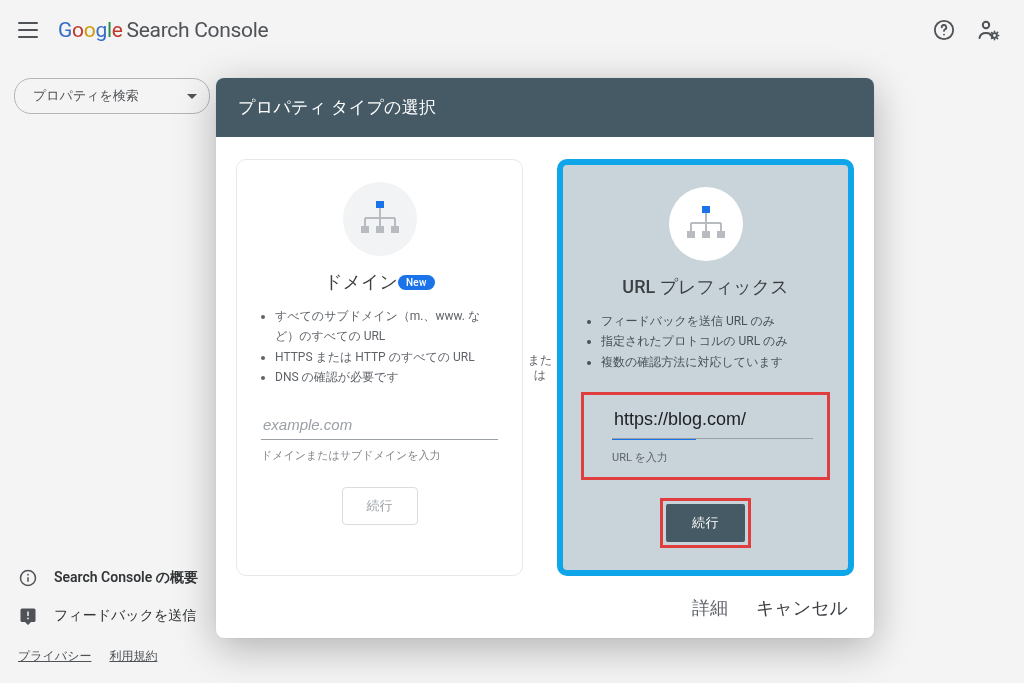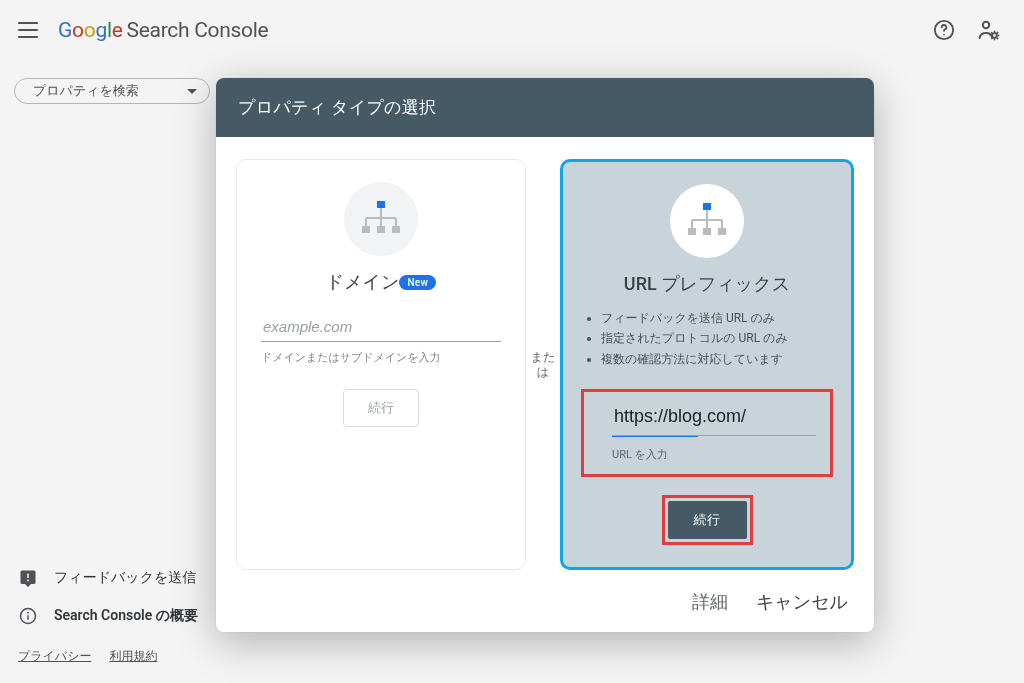--- a/index.html
+++ b/index.html
@@ -26,21 +26,21 @@
   .hamburger span { display:block; height:2px; background:#5f6368; border-radius:1px;}
   .logo { display:flex; align-items:baseline; font-size:21px; letter-spacing:-0.3px; }
   .logo .g1{color:#4285F4;} .logo .g2{color:#EA4335;} .logo .g3{color:#FBBC05;}
   .logo .g4{color:#4285F4;} .logo .g5{color:#34A853;} .logo .g6{color:#EA4335;}
   .logo-rest { color:#5f6368; font-weight:400; margin-left:4px; }
   .topbar-spacer { flex:1; }
   .top-icon { width:40px; height:40px; border-radius:50%; display:flex; align-items:center; justify-content:center; color:#5f6368; margin-left:4px;}
 
   .prop-pill {
     margin: 18px 0 0 14px;
-    width: 196px; height: 26px;
+    width: 196px; height: 36px;
     border: 1px solid #dadce0; border-radius: 17px;
     display:flex; align-items:center; justify-content:space-between;
     padding: 0 12px 0 18px; font-size:13px; color:#5f6368;
   }
   .prop-pill .tri { width:0;height:0;border-left:5px solid transparent;border-right:5px solid transparent;border-top:5px solid #5f6368;}
 
   .bottom-stack { position:absolute; left:18px; bottom:18px; display:flex; flex-direction:column; gap:18px; }
   .sb-row { display:flex; align-items:center; gap:16px; font-size:14px; color:#3c4043; }
   .sb-row.bold span:last-child{ font-weight:600; }
   .sb-icon { width:20px; height:20px; display:flex; align-items:center; justify-content:center; font-size:16px; color:#5f6368;}
@@ -76,21 +76,21 @@
     gap: 0;
   }
   .col {
     flex:1;
     border-radius:10px;
     padding: 22px 18px 22px 18px;
     display:flex; flex-direction:column; align-items:center;
     position:relative;
   }
   .col-left { background:#fff; border:1px solid #e7e8ea; }
-  .col-right { background:#c9d4da; border:3px solid #0ea5e9; }
+  .col-right { background:#c9d4da; border:6px solid #0ea5e9; }
   .divider {
     width: 34px;
     display:flex; align-items:center; justify-content:center;
     font-size:12px; color:#5f6368; line-height:1.2; text-align:center;
   }
 
   
   .circle {
     width:74px; height:74px; border-radius:50%;
     background:#f2f3f4;
@@ -205,37 +205,37 @@
         </svg>
     </div>
   </div>
 
   <div class="prop-pill">
     <span>プロパティを検索</span>
     <span class="tri"></span>
   </div>
 
   <div class="bottom-stack">
-    <div class="sb-row">
-      <span class="sb-icon">
-        <svg width="18" height="18" viewBox="0 0 24 24" fill="#5f6368">
-            <path d="M20 2H4a2 2 0 0 0-2 2v14a2 2 0 0 0 2 2h4l4 4 4-4h4a2 2 0 0 0 2-2V4a2 2 0 0 0-2-2zM12 14a1.2 1.2 0 1 1 0 2.4 1.2 1.2 0 0 1 0-2.4zm1-2h-2V6h2v6z"></path>
-          </svg>
-      </span>
-      <span>フィードバックを送信</span>
-    </div>
     <div class="sb-row bold">
       <span class="sb-icon">
         <svg width="18" height="18" viewBox="0 0 24 24" fill="none" stroke="#5f6368" stroke-width="2">
             <circle cx="12" cy="12" r="10"></circle>
             <line x1="12" y1="11" x2="12" y2="17"></line>
             <circle cx="12" cy="7.5" r="1.2" fill="#5f6368" stroke="none"></circle>
           </svg>
       </span>
       <span>Search Console の概要</span>
+    </div>
+    <div class="sb-row">
+      <span class="sb-icon">
+        <svg width="18" height="18" viewBox="0 0 24 24" fill="#5f6368">
+            <path d="M20 2H4a2 2 0 0 0-2 2v14a2 2 0 0 0 2 2h4l4 4 4-4h4a2 2 0 0 0 2-2V4a2 2 0 0 0-2-2zM12 14a1.2 1.2 0 1 1 0 2.4 1.2 1.2 0 0 1 0-2.4zm1-2h-2V6h2v6z"></path>
+          </svg>
+      </span>
+      <span>フィードバックを送信</span>
     </div>
     <div class="foot-links">
       <span>プライバシー</span>
       <span>利用規約</span>
     </div>
   </div>
 
 </div>
 
 <div class="scrim"></div>
@@ -257,20 +257,25 @@
           <line x1="37" y1="19" x2="37" y2="27" stroke="#b8bcc1" stroke-width="2"></line>
           <rect x="3" y="27" width="8" height="7" fill="#b8bcc1"></rect>
           <rect x="18" y="27" width="8" height="7" fill="#b8bcc1"></rect>
           <rect x="33" y="27" width="8" height="7" fill="#b8bcc1"></rect>
         </svg>
       </div>
       <div class="col-title">
         <span>ドメイン</span>
         <span class="new-badge">New</span>
       </div>
+      <ul class="bul">
+        <li>すべてのサブドメイン（m.、www. など）のすべての URL</li>
+        <li>HTTPS または HTTP のすべての URL</li>
+        <li>DNS の確認が必要です</li>
+      </ul>
       <div class="inp-line">
         <input type="text" placeholder="example.com" style="">
       </div>
       <div class="inp-help">ドメインまたはサブドメインを入力</div>
       <button class="btn-outline">続行</button>
     </div>
 
     <div class="divider">
       <span>または</span>
     </div>

